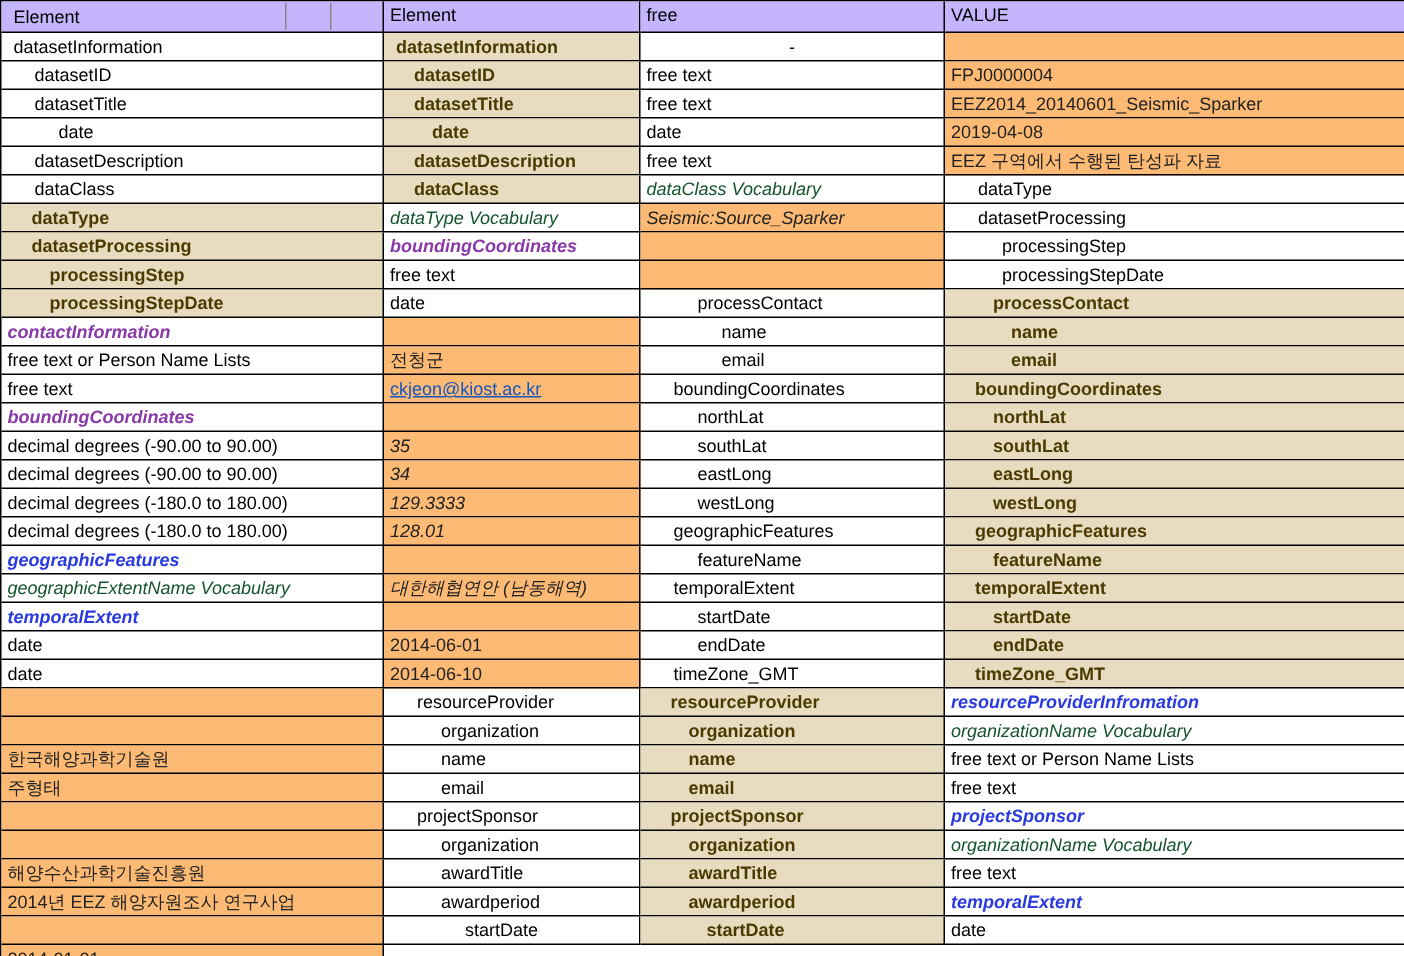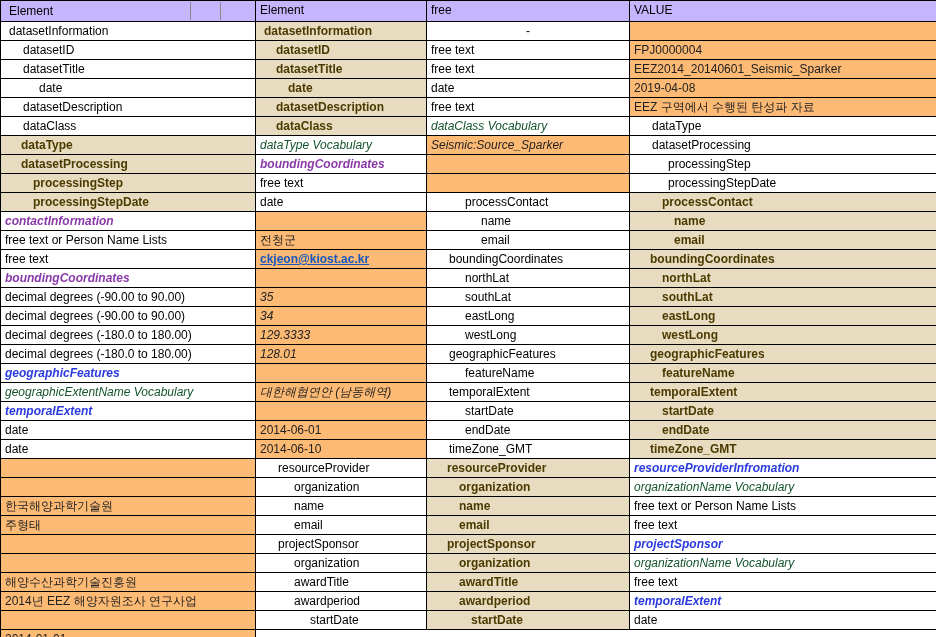--- a/index.html
+++ b/index.html
@@ -55,21 +55,21 @@
     .elname.ind3 { padding-left: 44px; }
     .value {
       background: #fdba74;
       color: #222;
     }
     .value.italic { font-style: italic; }
     .type-normal { color: #000; }
     .type-red { color: #14532d; font-style: italic; }
     .type-purple { color: #8a3aa8; font-style: italic; font-weight: bold; }
     .type-blue { color: #2a3adf; font-style: italic; font-weight: bold; }
-    .link { color: #1557c0; text-decoration: underline; font-style: normal; font-weight: bold; }
+    .link { color: #1557c0; text-decoration: underline; font-style: normal; }
     .center { text-align: center; }
     
     .tree .ti0 { padding-left: 4px; }
     .tree .ti1 { padding-left: 18px; }
     .tree .ti2 { padding-left: 34px; }
     .tree .ti3 { padding-left: 50px; }
   </style>
 </head>
 <body>
 

